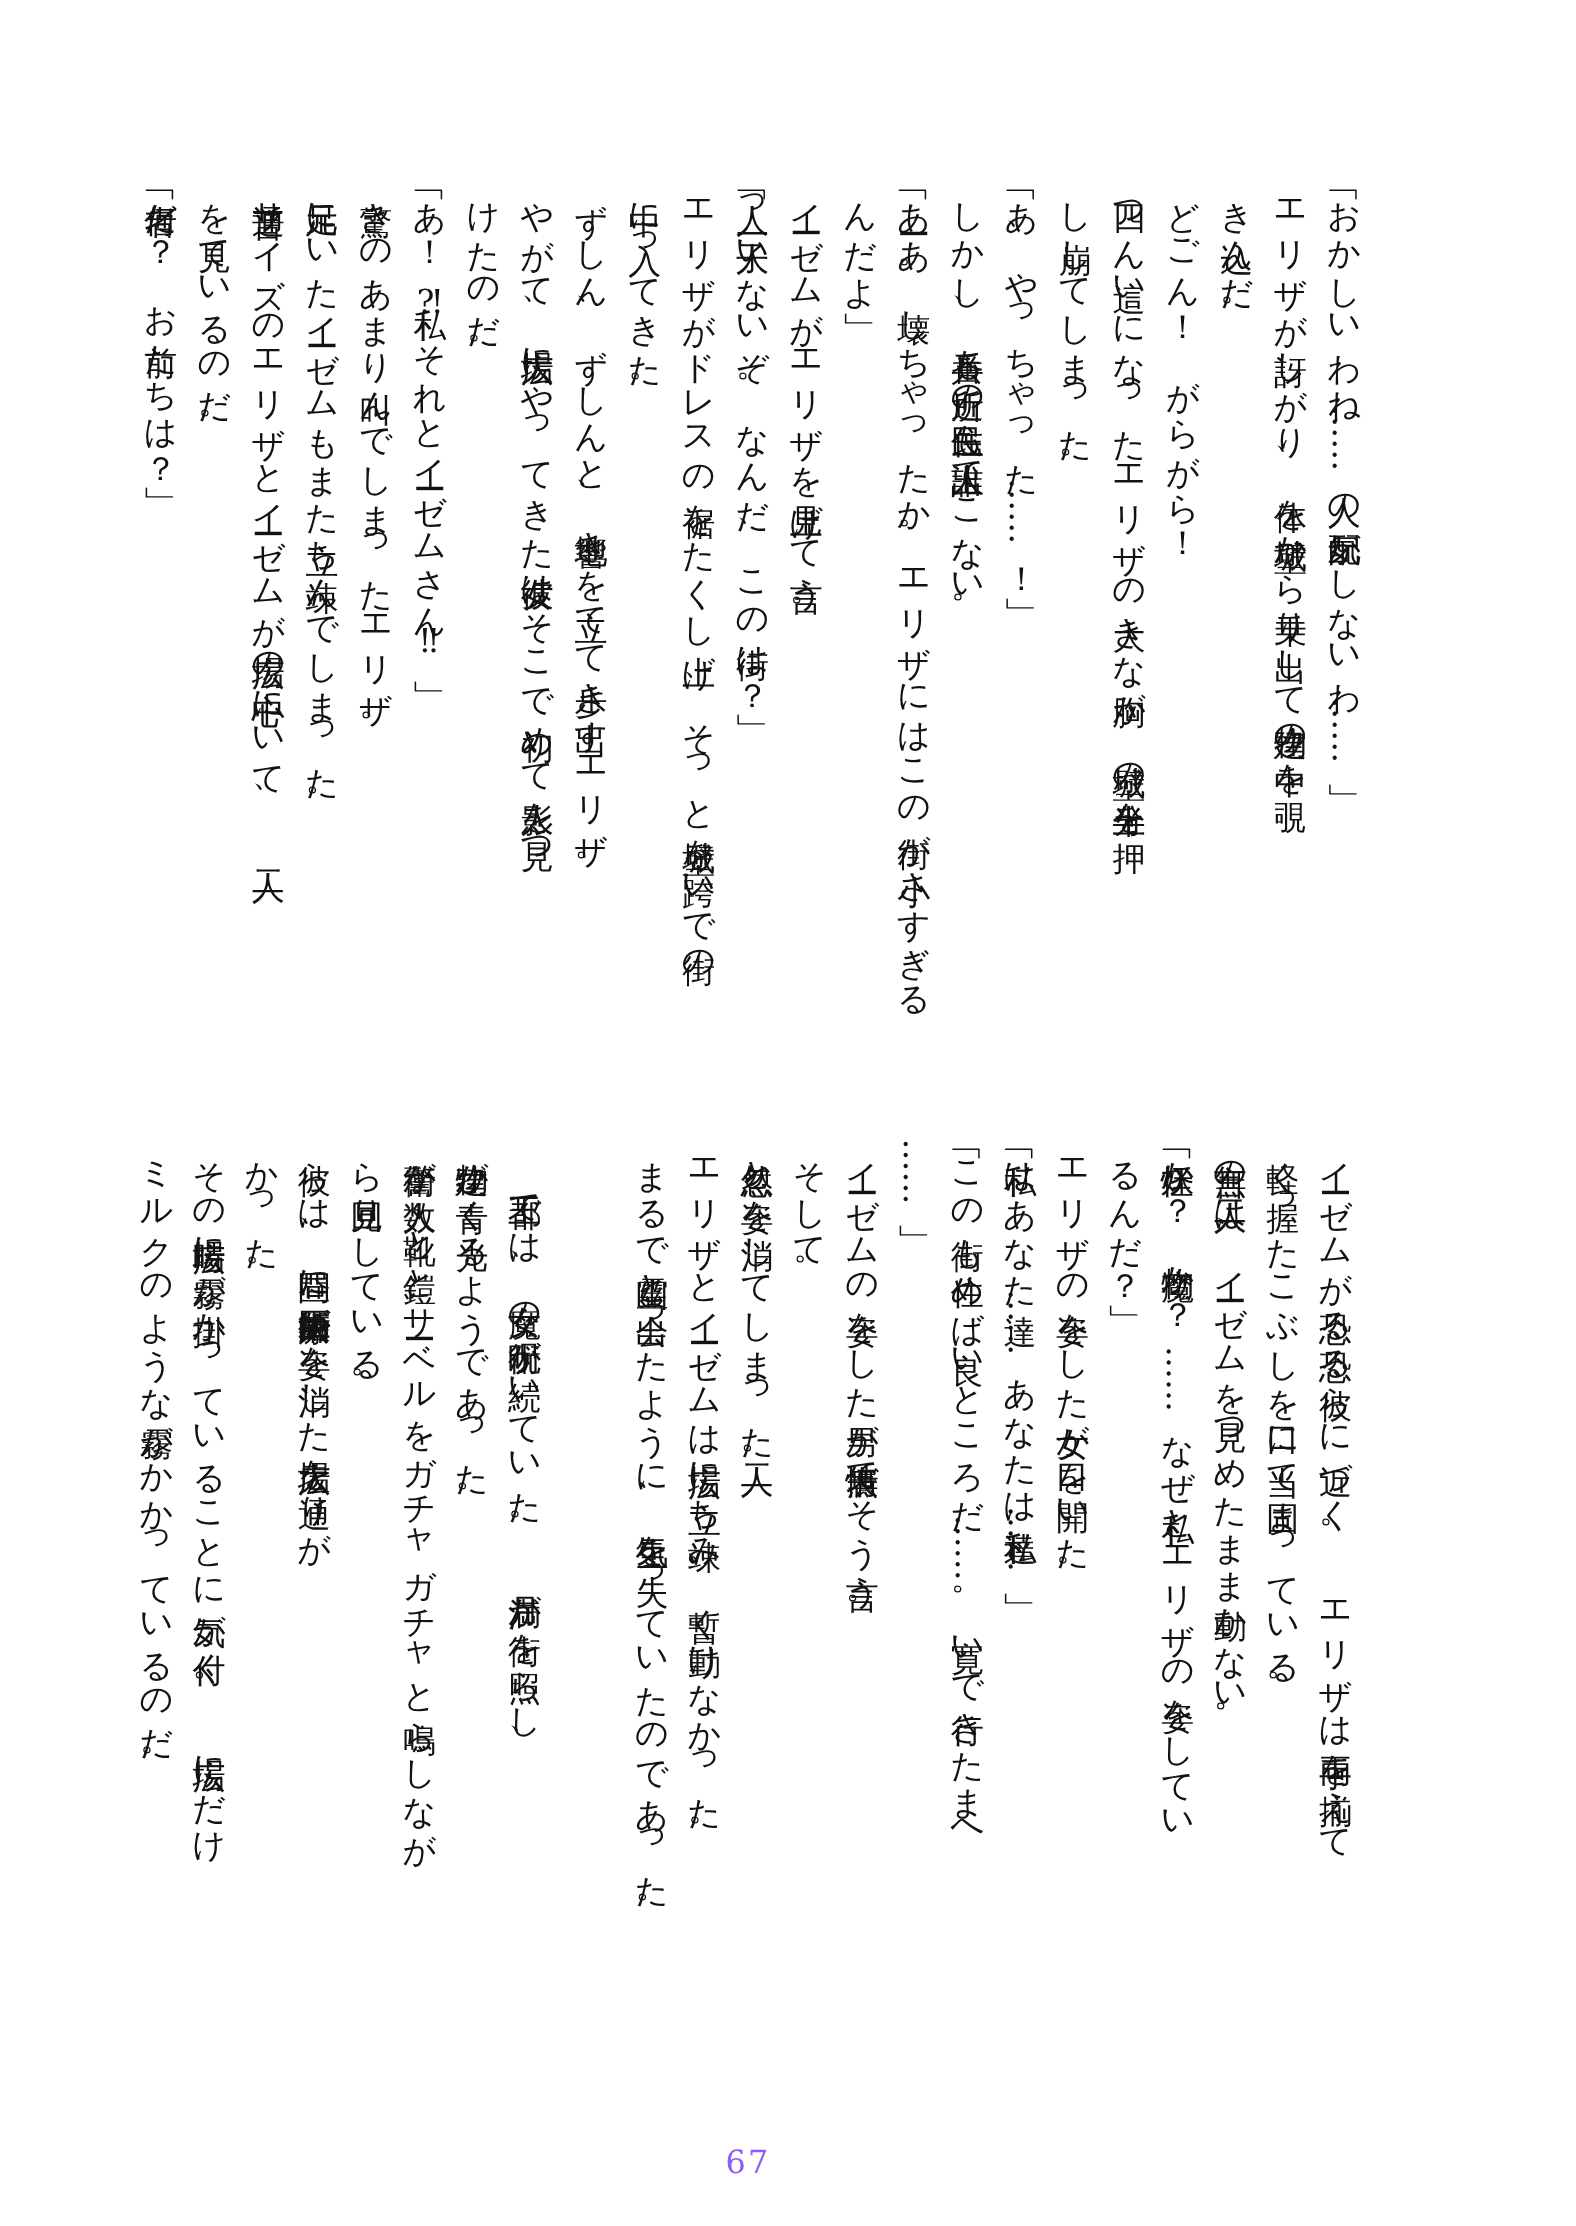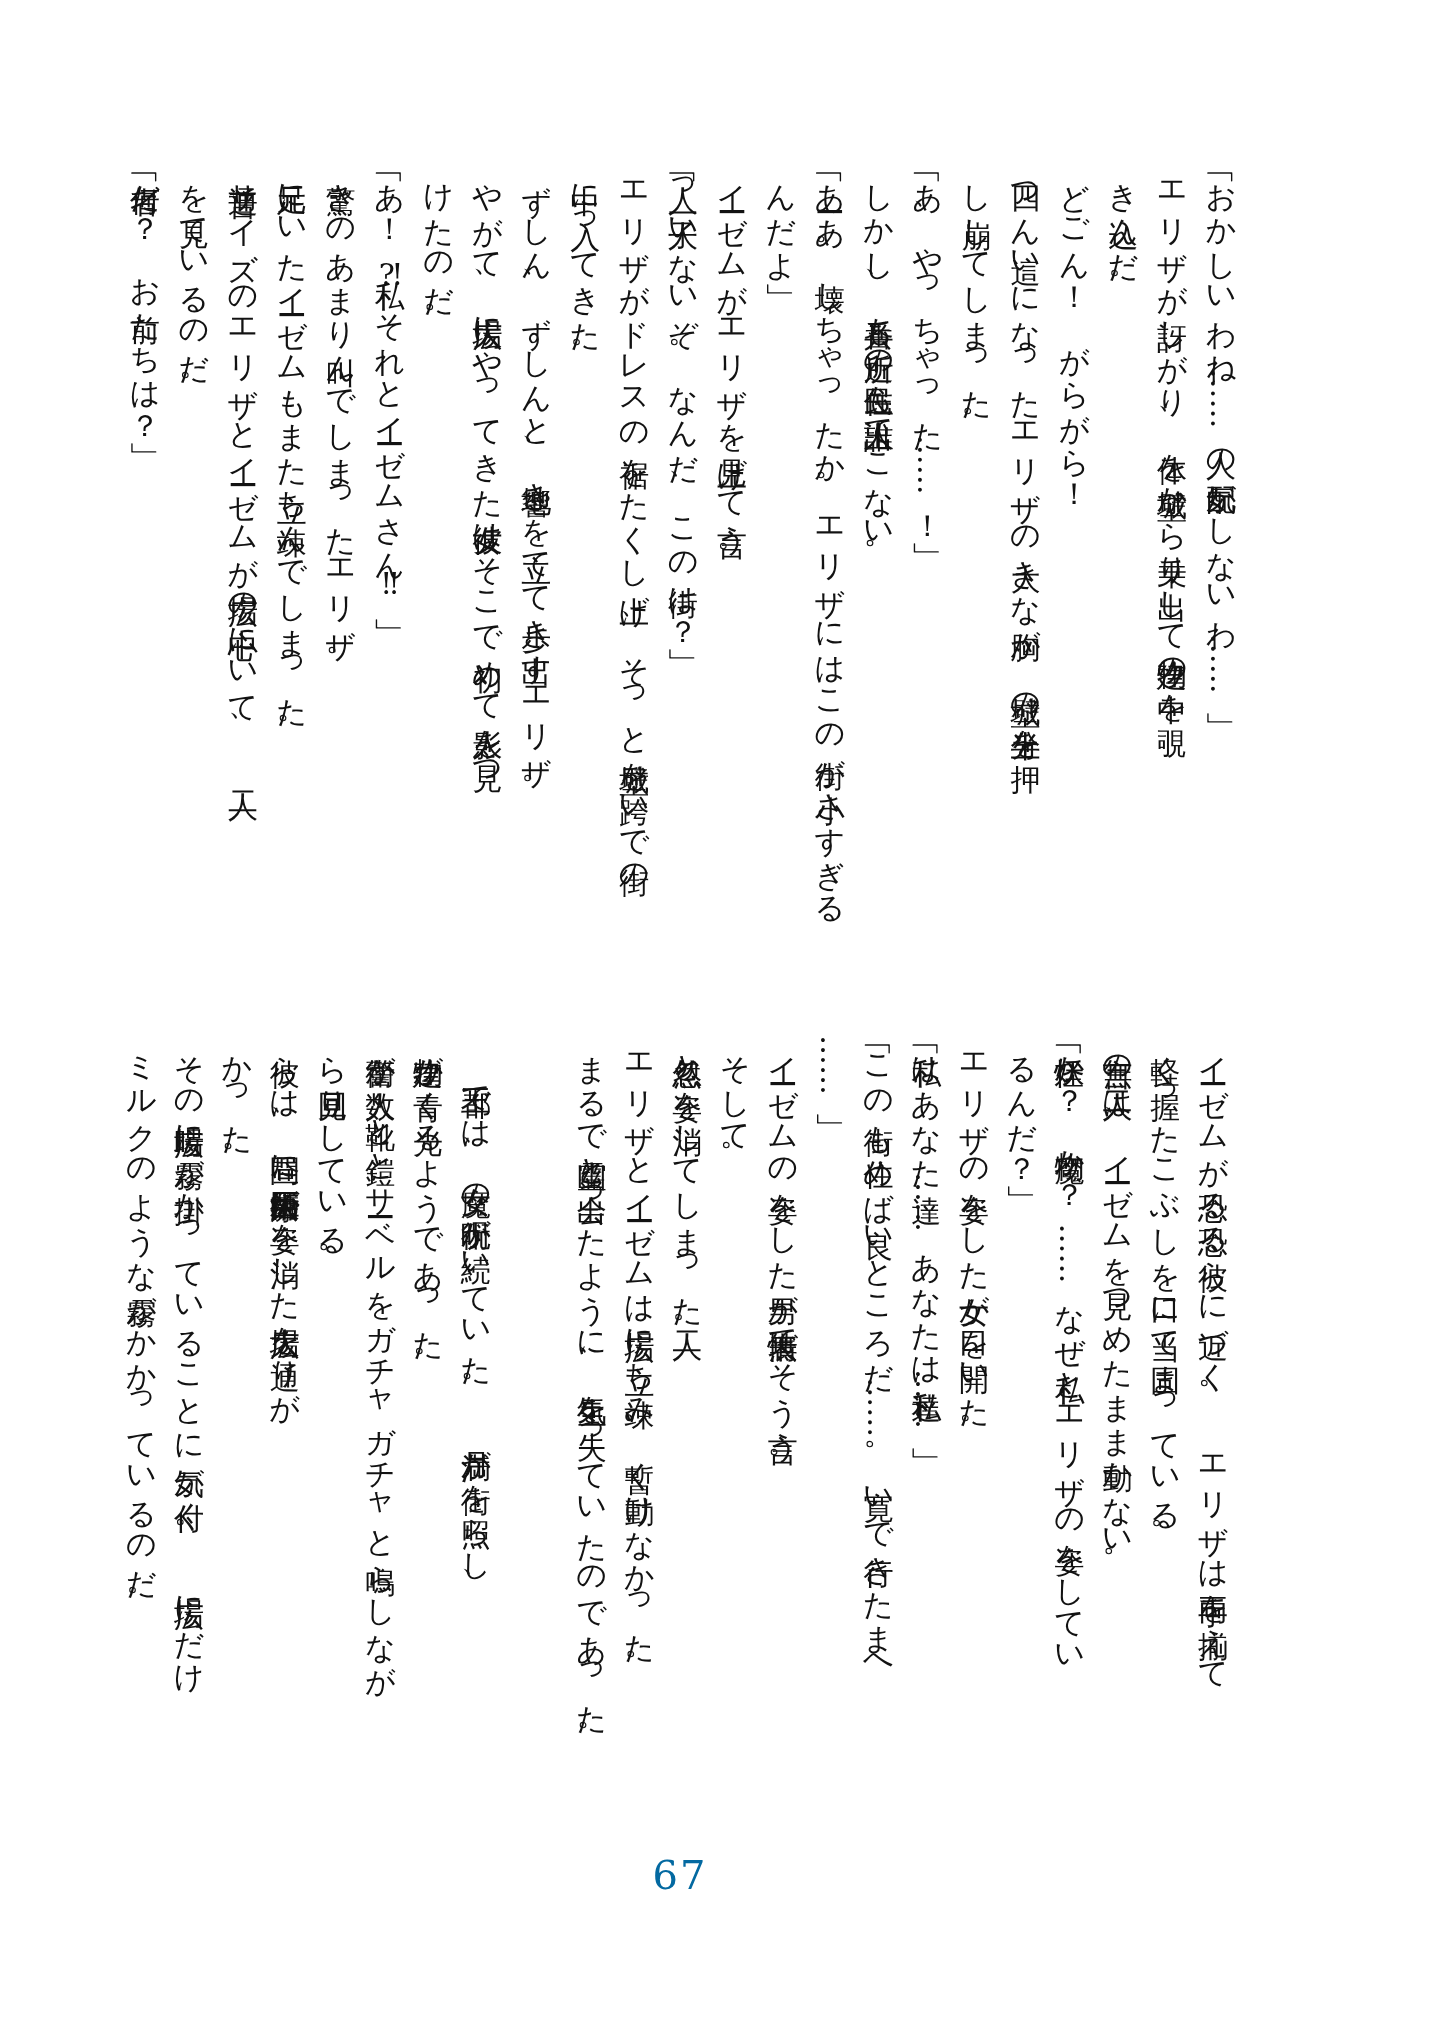--- a/index.html
+++ b/index.html
@@ -38,27 +38,27 @@
   .band-bottom .line { line-height: 47.8px; }
   .line {
     margin: 0;
     padding: 0;
   }
   .line.gap {
     width: 68px;
   }
   .page-number {
     position: absolute;
-    top: 1852px;
+    top: 1948px;
     left: 650px;
     width: 60px;
     text-align: center;
-    font-size: 40px;
+    font-size: 29px;
     letter-spacing: 2px;
-    color: #0369a1;
+    color: #8b5cf6;
   }
 </style>
 </head>
 <body>
 
 <div class="page">
 
   <section class="band band-top"><p class="line">「おかしいわね……人の気配がしないわ……」</p><p class="line">エリザが訝しがり、体を城壁から乗り出して建物の中を覗</p><p class="line">き込んだ。</p><p class="line">どごん！　がらがら！</p><p class="line">四つん這いになったエリザの大きな胸が、城壁の上半分を押</p><p class="line">し崩してしまった。</p><p class="line">「あ、やっちゃった……！」</p><p class="line">しかし、番兵も近所の住民も誰一人出てこない。</p><p class="line">「あーあ。壊しちゃったか。エリザにはこの街が小さすぎる</p><p class="line">んだよ」</p><p class="line">イーゼムがエリザを見上げて言う。</p><p class="line">「人っ子一人いないぞ。なんだ、この街は？」</p><p class="line">エリザがドレスの裾をたくし上げ、そっと城壁を跨いで街の</p><p class="line">中に入ってきた。</p><p class="line">ずしん、ずしんと、地響きを立てて歩き出すエリザ。</p><p class="line">やがて、大広場にやってきた彼女はそこで初めて人影を見つ</p><p class="line">けたのだ。</p><p class="line">「あ！　私⁈それとイーゼムさん‼」</p><p class="line">驚きのあまり叫んでしまったエリザ。</p><p class="line">足元にいたイーゼムもまた立ち竦んでしまった。</p><p class="line">普通サイズのエリザとイーゼムが広場の中心にいて、　二人</p><p class="line">を見ているのだ。</p><p class="line">「何者だ？　お前たちは？」</p></section>
 
   <section class="band band-bottom"><p class="line">イーゼムが恐る恐る彼らに近づく。　エリザは両手を揃えて</p><p class="line">軽く握ったこぶしを口に当て固まっている。</p><p class="line">無言の二人は、イーゼムを見つめたまま動かない。</p><p class="line">「妖怪か？　魔物か？　……なぜ私とエリザの姿をしてい</p><p class="line">るんだ？」</p><p class="line">エリザの姿をした女が口を開いた。</p><p class="line">「私はあなた達……あなたは私達……」</p><p class="line">「この街も住めば良いところだ……。寛いで行きたまへ</p><p class="line">……」</p><p class="line">イーゼムの姿をした男が無表情でそう言う。</p><p class="line">そして。</p><p class="line">忽然と姿を消してしまった二人。</p><p class="line">エリザとイーゼムは広場に立ち竦み、暫く動けなかった。</p><p class="line">まるで幽霊と出会ったように、生気を失っていたのであった。</p><p class="line gap"></p><p class="line">　王都では、魔女の呪術が続いていた。　満月が街を照らし、</p><p class="line">建物が青く光るようであった。</p><p class="line">警衛が数人、靴と鎧とサーベルをガチャガチャと鳴らしなが</p><p class="line">ら見回りしている。</p><p class="line">彼らは、昼間に巨大治療術師が姿を消した大広場を通りが</p><p class="line">かった。</p><p class="line">その時広場に霧が掛かっていることに気が付く。　広場にだけ</p><p class="line">ミルクのような霧がかかっているのだ。</p></section>

